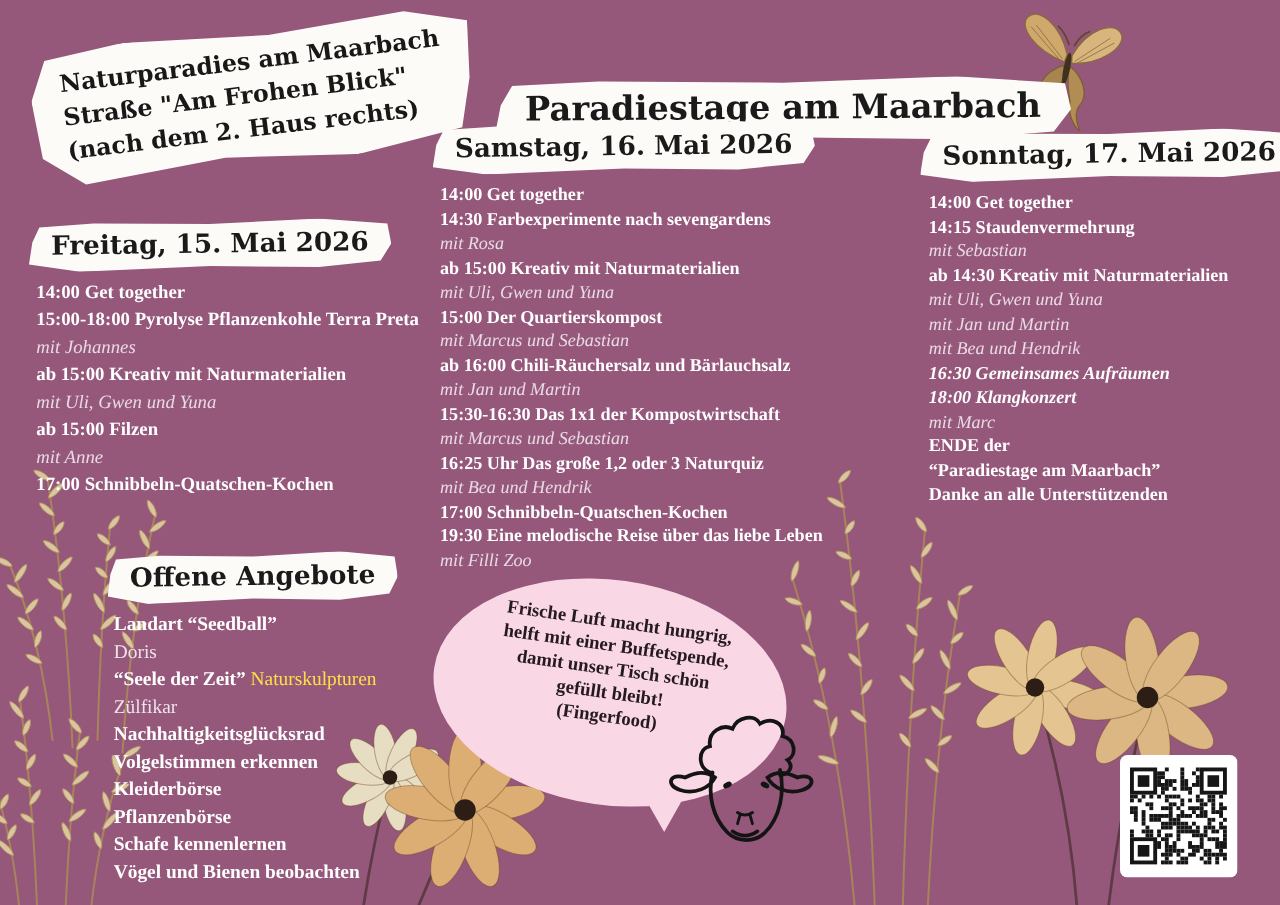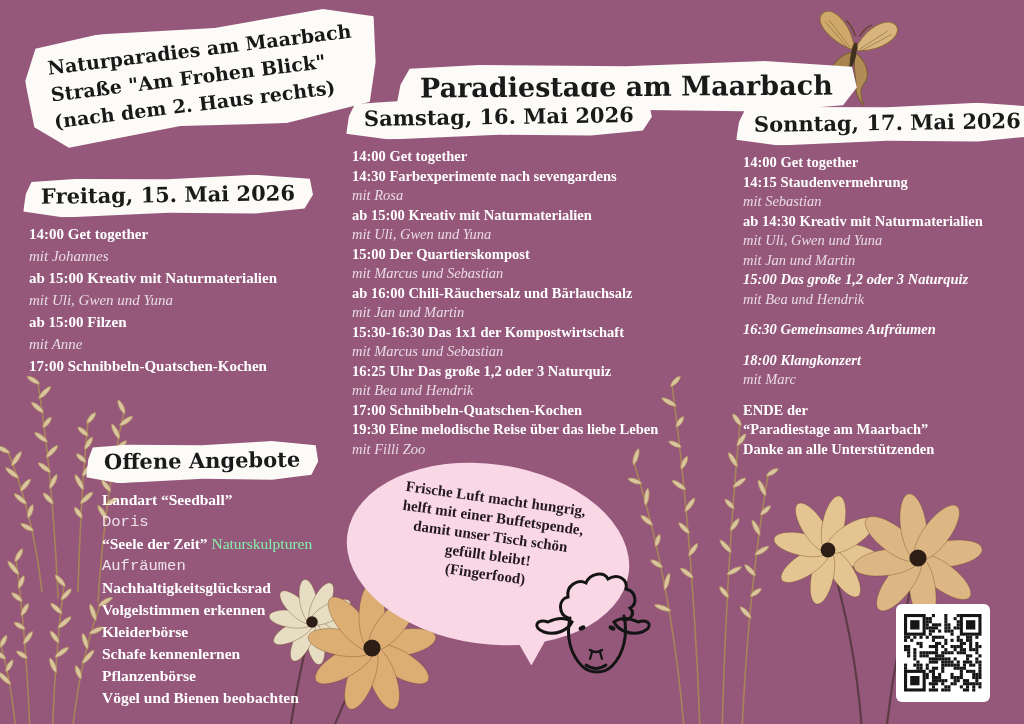--- a/index.html
+++ b/index.html
@@ -20,35 +20,35 @@
   .note .brush{padding:14px 24px 16px;clip-path:polygon(0 34%,4% 6%,22% 0,55% 7%,86% 2%,100% 14%,99% 55%,96% 90%,72% 100%,42% 91%,10% 98%,1% 76%);}
   .note-line{font-size:19px;line-height:27px;font-weight:700;color:#181818;text-align:left;}
   .title-wrap{position:absolute;left:396px;top:46px;margin-top:16px;}
   .title-wrap .brush{font-size:27px;padding:9px 24px 12px;transform:rotate(-.4deg);}
   .col{position:absolute;}
   .col-header{font-size:21px;transform:rotate(-.8deg);}
   .list{margin-top:7px;}
   .line{color:#fff;font-weight:700;}
   .line.italic{font-style:italic;font-weight:400;color:#e9dbe4;font-family:Liberation Serif, serif;}
   .line.bold-italic{font-style:italic;font-weight:700;color:#fdfdfd;}
-  .line.regular{font-weight:400;color:#efe3ea;font-family:Liberation Mono, monospace;}
-  .line .regular{font-weight:400;color:#86efac;font-style:normal;}
-  .line.gap{margin-top:11px;}
+  .line.regular{font-weight:400;color:#efe3ea;}
+  .line .regular{font-weight:400;color:#fde047;font-style:normal;}
+  .line.gap{}
   .col-friday{left:23px;top:176px;width:342px;}
   .col-friday .line{font-size:15px;line-height:22px;}
   .col-friday .list{margin-left:6px;}
   .col-saturday{left:346px;top:98px;width:346px;}
   .col-saturday .line{font-size:14.5px;line-height:19.5px;}
   .col-saturday .list{margin-left:6px;margin-top:9px;}
   .col-sunday{left:736px;top:104px;width:254px;}
   .col-sunday .line{font-size:14.5px;line-height:19.5px;}
   .col-sunday .list{margin-left:7px;margin-top:9px;}
   .col-offers{left:86px;top:442px;width:264px;}
   .col-offers .line{font-size:15.5px;line-height:22px;}
-  .col-offers .list{margin-left:16px;}
+  .col-offers .list{margin-left:5px;}
   .bubble{
     position:absolute;left:346px;top:464px;width:284px;height:180px;z-index:2;
     background:#f9d7e4;border-radius:50%;transform:rotate(8deg);
   }
   .bubble::after{
     content:"";position:absolute;bottom:-15px;right:64px;width:52px;height:44px;
     background:#f9d7e4;clip-path:polygon(6% 0,100% 4%,58% 100%);transform:rotate(-6deg);
   }
   .bubble-text{padding-top:25px;text-align:center;}
   .bline{font-family:"Liberation Serif",serif;font-weight:700;color:#241a20;font-size:15px;line-height:19px;}
@@ -429,20 +429,21 @@
 
     <div class="title-wrap">
       <div class="brush">Paradiestage am Maarbach</div>
     </div>
 
     <section class="col col-friday">
       <div class="brush col-header">Freitag, 15. Mai 2026</div>
       <div class="list">
 
       <div class="line bold">14:00 Get together</div>
+          <div class="line bold">15:00-18:00 Pyrolyse Pflanzenkohle Terra Preta</div>
           <div class="line italic">mit Johannes</div>
           <div class="line bold">ab 15:00 Kreativ mit Naturmaterialien</div>
           <div class="line italic">mit Uli, Gwen und Yuna</div>
           <div class="line bold">ab 15:00 Filzen</div>
           <div class="line italic">mit Anne</div>
           <div class="line bold">17:00 Schnibbeln-Quatschen-Kochen</div>
         </div>
     </section>
 
     <section class="col col-saturday">
@@ -471,44 +472,43 @@
     <section class="col col-sunday">
       <div class="brush col-header">Sonntag, 17. Mai 2026</div>
       <div class="list">
 
       <div class="line bold">14:00 Get together</div>
           <div class="line bold">14:15 Staudenvermehrung</div>
           <div class="line italic">mit Sebastian</div>
           <div class="line bold">ab 14:30 Kreativ mit Naturmaterialien</div>
           <div class="line italic">mit Uli, Gwen und Yuna</div>
           <div class="line italic">mit Jan und Martin</div>
-          <div class="line bold-italic">15:00 Das große 1,2 oder 3 Naturquiz</div>
           <div class="line italic">mit Bea und Hendrik</div>
           <div class="line bold-italic gap">16:30 Gemeinsames Aufräumen</div>
           <div class="line bold-italic gap">18:00 Klangkonzert</div>
           <div class="line italic">mit Marc</div>
           <div class="line bold gap">ENDE der</div>
           <div class="line bold">“Paradiestage am Maarbach”</div>
           <div class="line bold">Danke an alle Unterstützenden</div>
         </div>
     </section>
 
     <section class="col col-offers">
       <div class="brush col-header">Offene Angebote</div>
       <div class="list">
 
       <div class="line bold">Landart “Seedball”</div>
           <div class="line regular">Doris</div>
           <div class="line bold">“Seele der Zeit”<span class="regular"> Naturskulpturen</span></div>
-          <div class="line regular">Aufräumen</div>
+          <div class="line regular">Zülfikar</div>
           <div class="line bold">Nachhaltigkeitsglücksrad</div>
           <div class="line bold">Volgelstimmen erkennen</div>
           <div class="line bold">Kleiderbörse</div>
+          <div class="line bold">Pflanzenbörse</div>
           <div class="line bold">Schafe kennenlernen</div>
-          <div class="line bold">Pflanzenbörse</div>
           <div class="line bold">Vögel und Bienen beobachten</div>
         </div>
     </section>
 
   </div>
 
   <div class="bubble">
     <div class="bubble-text">
 
     <div class="bline">Frische Luft macht hungrig,</div>

